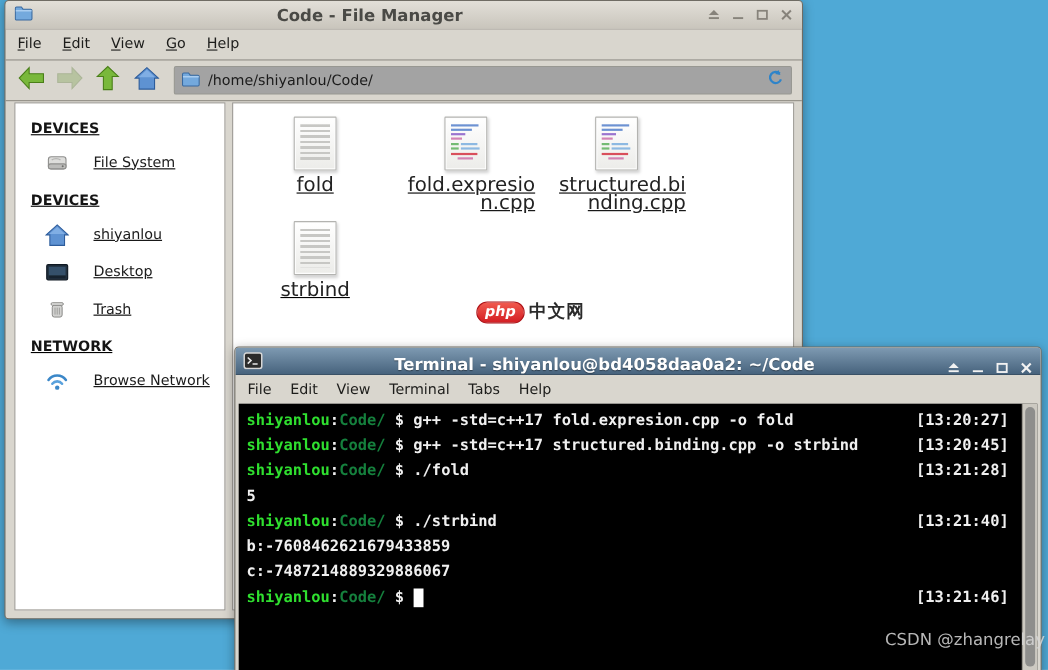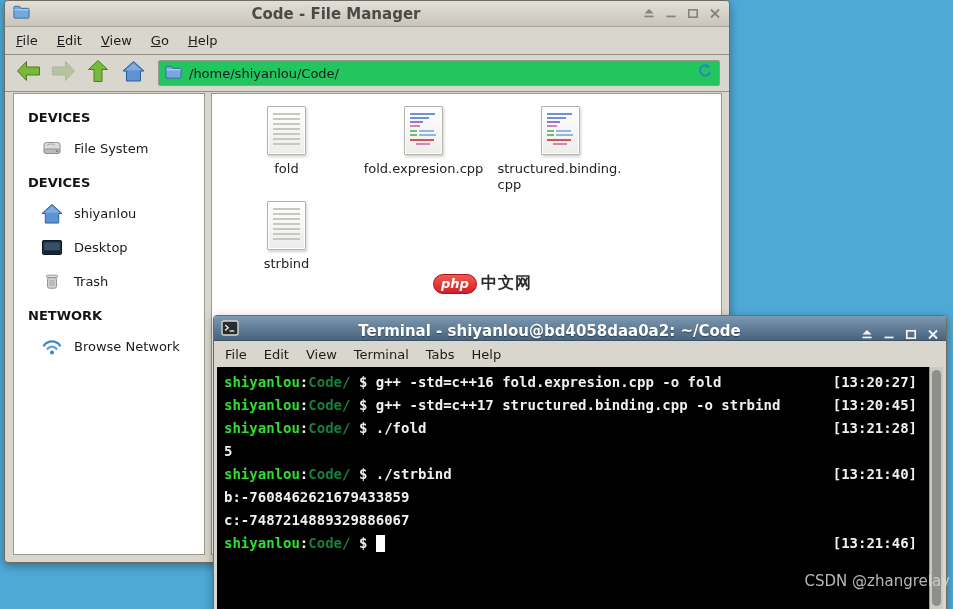--- a/index.html
+++ b/index.html
@@ -21,32 +21,32 @@
   .win-buttons{display:flex;align-items:center;gap:9px;}
   .win-btn{width:13px;height:12px;display:flex;align-items:center;justify-content:center;cursor:default;}
   .fm-menubar{height:27px;display:flex;align-items:center;gap:19px;padding:0 11px;
     border-bottom:1px solid #918e86;font-size:13px;color:#1d1d1b;}
   .fm-menu-item{display:inline-block;}
   .fm-menu-item::first-letter{text-decoration:underline;}
   .term-menu-item{display:inline-block;}
   .fm-toolbar{height:36px;display:flex;align-items:center;gap:7px;padding:0 9px;
     border-bottom:1px solid #918e86;}
   .tool-btn{width:28px;height:26px;display:flex;align-items:center;justify-content:center;}
-  .path-bar{flex:1;height:24px;margin-left:4px;background:#22c55e;border:1px solid #989892;
+  .path-bar{flex:1;height:24px;margin-left:4px;background:#a3a3a3;border:1px solid #989892;
     border-radius:2px;display:flex;align-items:center;gap:7px;padding:0 6px;}
   .path-text{font-size:13px;color:#1b1b1b;flex:1;}
-  .fm-body{position:absolute;top:92px;left:8px;right:7px;bottom:7px;display:flex;gap:6px;}
+  .fm-body{position:absolute;top:92px;left:8px;right:7px;bottom:7px;display:flex;gap:6px;text-decoration:underline;}
   .sidebar{width:190px;background:#fff;border:1px solid #9b9892;padding:6px 0;overflow:hidden;}
   .sb-header{font-size:13px;font-weight:bold;color:#141414;padding:10px 14px 6px 14px;}
-  .sb-item{display:flex;align-items:center;gap:11px;padding:6px 10px 6px 27px;font-size:13px;color:#1b1b1b;}
+  .sb-item{display:flex;align-items:center;gap:22px;padding:6px 10px 6px 27px;font-size:13px;color:#1b1b1b;}
   .sb-item .sb-icon{width:22px;height:22px;display:flex;align-items:center;justify-content:center;}
   .filepanel{flex:1;background:#fff;border:1px solid #9b9892;padding:12px 0 0 6px;
     display:flex;flex-wrap:wrap;align-content:flex-start;overflow:hidden;}
   .file-cell{width:137px;display:flex;flex-direction:column;align-items:center;gap:6px;margin-bottom:8px;}
-  .file-label{font-size:13px;line-height:16px;color:#222;text-align:left;max-width:126px;word-break:break-all;}
+  .file-label{font-size:18px;line-height:16px;color:#222;text-align:right;max-width:126px;word-break:break-all;}
   .doc{position:relative;width:37px;height:47px;background:linear-gradient(#ffffff,#ecece9);
     border:1px solid #b3b3b0;border-radius:1px;box-shadow:1px 2px 3px rgba(0,0,0,.18), inset 0 0 0 1px #fdfdfd;}
   .doc::after{content:"";position:absolute;left:5px;right:5px;top:6px;bottom:6px;
     background-image:repeating-linear-gradient(to bottom,#c7c7c4 0 2px,transparent 2px 5px);}
   .doc.source::after{
     background-repeat:no-repeat;
     background-image:
       linear-gradient(#6d92d2,#6d92d2),linear-gradient(#6d92d2,#6d92d2),
       linear-gradient(#9a74cf,#9a74cf),linear-gradient(#d383b4,#d383b4),
       linear-gradient(#74bb74,#74bb74),linear-gradient(#8db9e2,#8db9e2),
@@ -281,21 +281,21 @@
         <span class="term-menu-item">File</span>
         <span class="term-menu-item">Edit</span>
         <span class="term-menu-item">View</span>
         <span class="term-menu-item">Terminal</span>
         <span class="term-menu-item">Tabs</span>
         <span class="term-menu-item">Help</span>
       </div>
 
     <div class="term-body">
       <div class="term-content" id="term-content">
-          <div class="term-line"><span class="tp-user">shiyanlou</span><span>:</span><span class="tp-dir">Code/</span><span> $ </span><span>g++ -std=c++16 fold.expresion.cpp -o fold</span><span class="term-time">[13:20:27]</span></div>
+          <div class="term-line"><span class="tp-user">shiyanlou</span><span>:</span><span class="tp-dir">Code/</span><span> $ </span><span>g++ -std=c++17 fold.expresion.cpp -o fold</span><span class="term-time">[13:20:27]</span></div>
           <div class="term-line"><span class="tp-user">shiyanlou</span><span>:</span><span class="tp-dir">Code/</span><span> $ </span><span>g++ -std=c++17 structured.binding.cpp -o strbind</span><span class="term-time">[13:20:45]</span></div>
           <div class="term-line"><span class="tp-user">shiyanlou</span><span>:</span><span class="tp-dir">Code/</span><span> $ </span><span>./fold</span><span class="term-time">[13:21:28]</span></div>
           <div class="term-line"><span>5</span></div>
           <div class="term-line"><span class="tp-user">shiyanlou</span><span>:</span><span class="tp-dir">Code/</span><span> $ </span><span>./strbind</span><span class="term-time">[13:21:40]</span></div>
           <div class="term-line"><span>b:-7608462621679433859</span></div>
           <div class="term-line"><span>c:-7487214889329886067</span></div>
           <div class="term-line"><span class="tp-user">shiyanlou</span><span>:</span><span class="tp-dir">Code/</span><span> $ </span><span class="cursor"></span><span class="term-time">[13:21:46]</span></div>
         </div>
       <div class="term-scrollbar">
         <div class="term-thumb"></div>

